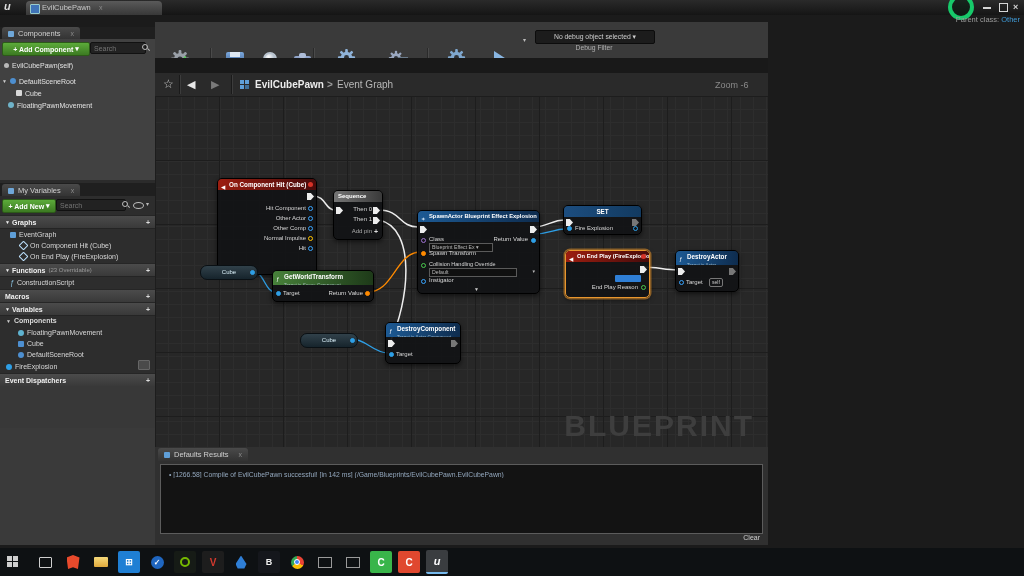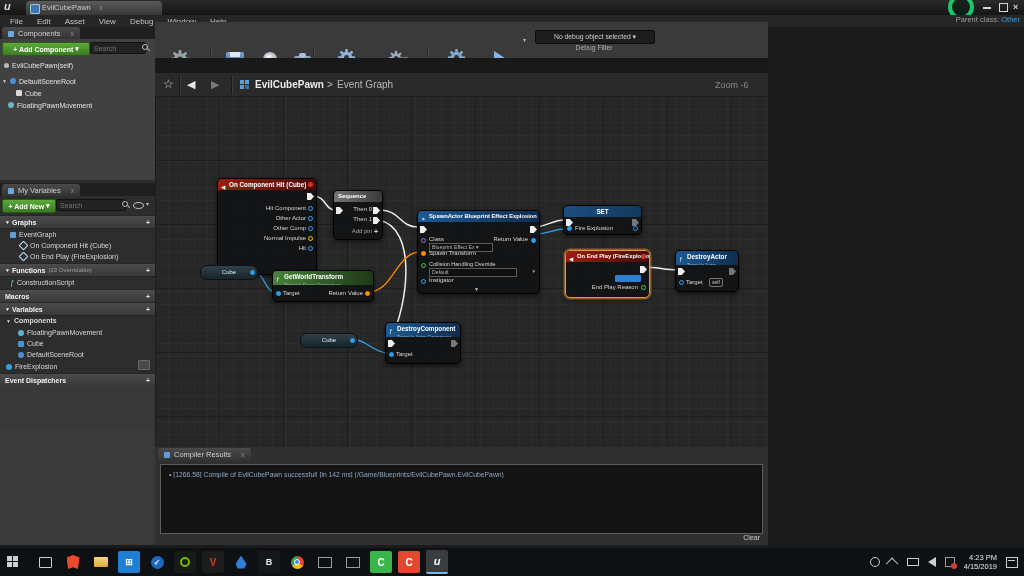--- a/index.html
+++ b/index.html
@@ -101,29 +101,20 @@
       <span>EvilCubePawn</span>
       <span class="tabx">x</span>
     </div>
 
     <div class="abs" style="left:948px;top:-6px;width:26px;height:26px;border:4px solid #17c96a;border-radius:50%;background:rgba(10,30,18,.55);box-sizing:border-box;"></div>
     <div class="abs" style="left:983px;top:7px;width:8px;height:2px;background:#d5d5d5;"></div>
     <div class="abs" style="left:999px;top:3px;width:7px;height:7px;border:1.5px solid #d5d5d5;"></div>
     <div class="abs" style="left:1013px;top:2px;color:#d5d5d5;font-size:9px;font-weight:bold;">×</div>
   </div>
 
-  <div class="abs" id="menubar">
-    <span>File</span>
-    <span>Edit</span>
-    <span>Asset</span>
-    <span>View</span>
-    <span>Debug</span>
-    <span>Window</span>
-    <span>Help</span>
-  </div>
 
   <div class="abs nowrap" style="left:890px;top:15px;width:130px;height:10px;text-align:right;font-size:7.5px;color:#9a9a9a;">
     <span>Parent class:</span>
     <span style="color:#3f9bd8;">Other</span>
   </div>
 
   <div class="abs" style="left:0;top:27px;width:155px;height:518px;background:#2b2b2b;">
 
     <div class="abs" style="left:0;top:0;width:155px;height:12px;background:#1f1f1f;">
       <div class="paneltab abs" style="left:2px;top:0;">
@@ -342,20 +333,21 @@
       <div style="position:absolute;left:0;top:5px;width:4px;height:4px;background:#5f9fd8;"></div>
       <div style="position:absolute;left:5px;top:5px;width:4px;height:4px;background:#3f6f98;"></div>
     </div>
     <span class="abs" style="left:100px;top:6px;color:#ececec;font-size:10px;font-weight:bold;">EvilCubePawn</span>
     <span class="abs" style="left:172px;top:6px;color:#9a9a9a;font-size:10px;font-weight:bold;">&gt;</span>
     <span class="abs" style="left:182px;top:6px;color:#b8b8b8;font-size:10px;">Event Graph</span>
     <span class="abs" style="left:560px;top:7px;color:#8a8a8a;font-size:9px;">Zoom -6</span>
   </div>
 
   <div class="abs" id="canvas">
+    <div class="abs" id="watermark">BLUEPRINT</div>
 
     <svg class="abs" width="613" height="351" style="left:0;top:0;pointer-events:none;">
       <path d="M158,100 C171,100 170,114 180,114" stroke="#ededed" stroke-width="1.5" fill="none"></path>
       <path d="M224,114 C246,114 244,131 263,131" stroke="#ededed" stroke-width="1.5" fill="none"></path>
       <path d="M224,124 C262,132 254,206 235,246" stroke="#ededed" stroke-width="1.5" fill="none"></path>
       <path d="M378,131 C393,131 396,124 410,124" stroke="#ededed" stroke-width="1.5" fill="none"></path>
       <path d="M378,138 C396,138 398,133 410,133" stroke="#2e9fe6" stroke-width="1.3" fill="none"></path>
       <path d="M489,171 C501,171 511,174 522,174" stroke="#ededed" stroke-width="1.5" fill="none"></path>
       <path d="M97,175 C109,175 110,196 120,196" stroke="#2e9fe6" stroke-width="1.3" fill="none"></path>
       <path d="M211,196 C238,198 240,158 264,156" stroke="#ff8a00" stroke-width="1.3" fill="none"></path>
@@ -460,21 +452,21 @@
       <div class="exec on" style="left:2px;top:17px;"></div>
       <div class="exec off" style="right:2px;top:17px;"></div>
       <div class="pin" style="left:3px;top:29px;background:#2e9fe6;border:1px solid #2e9fe6;"></div>
       <div class="plabel" style="left:10px;top:28px;">Target</div>
     </div>
   </div>
 
   <div class="abs" id="compiler">
     <div class="paneltab abs" style="left:3px;top:1px;">
       <div class="sqicon" style="background:#5f9fd8;"></div>
-      <span>Compiler Results</span>
+      <span>Defaults Results</span>
       <span class="tabx">x</span>
     </div>
     <div class="abs" id="logbox">
       <div class="abs nowrap" style="left:8px;top:6px;width:580px;font-size:6.8px;color:#93a7bd;">
         <span>•</span>
         <span>[1266.58] Compile of EvilCubePawn successful! [in 142 ms] (/Game/Blueprints/EvilCubePawn.EvilCubePawn)</span>
       </div>
     </div>
     <div class="abs" style="right:8px;top:87px;font-size:7px;color:#cfcfcf;">Clear</div>
   </div>
@@ -519,31 +511,15 @@
       <div class="tbicon">
           <div style="width:12px;height:9px;border:1.5px solid #9a9a9a;"></div>
         </div>
       <div class="tbicon">
           <div style="width:12px;height:9px;border:1.5px solid #9a9a9a;"></div>
         </div>
       <div class="tbicon" style="background:#39b54a;color:#fff;font-size:10px;">C</div>
       <div class="tbicon" style="background:#e0482f;color:#fff;font-size:10px;">C</div>
       <div class="tbicon" style="background:#3a3d40;border-bottom:2px solid #76b9ed;color:#fff;font-style:italic;">u</div>
     </div>
-    <div style="margin-left:auto;display:flex;align-items:center;gap:9px;padding-right:6px;">
-      <div style="width:10px;height:10px;border-radius:50%;border:1.5px solid #cfcfcf;box-sizing:border-box;"></div>
-      <div style="width:8px;height:8px;border-left:1.5px solid #cfcfcf;border-top:1.5px solid #cfcfcf;transform:rotate(45deg) translateY(2px);"></div>
-      <div style="width:12px;height:8px;border:1.5px solid #cfcfcf;box-sizing:border-box;"></div>
-      <div style="width:0;height:0;border-right:8px solid #cfcfcf;border-top:5px solid transparent;border-bottom:5px solid transparent;"></div>
-      <div style="position:relative;width:10px;height:10px;border:1.5px solid #9a9a9a;box-sizing:border-box;">
-          <div style="position:absolute;right:-3px;bottom:-3px;width:6px;height:6px;background:#d63a2f;border-radius:50%;"></div>
-        </div>
-      <div style="text-align:right;color:#e8e8e8;font-size:7.5px;line-height:9px;">
-        <div>4:23 PM</div>
-        <div>4/15/2019</div>
-      </div>
-      <div style="position:relative;width:12px;height:11px;border:1.5px solid #cfcfcf;box-sizing:border-box;">
-          <div style="position:absolute;left:1px;top:2px;width:7px;height:1.5px;background:#cfcfcf;"></div>
-        </div>
-    </div>
   </div>
 
 </div>
 
 </body></html>

